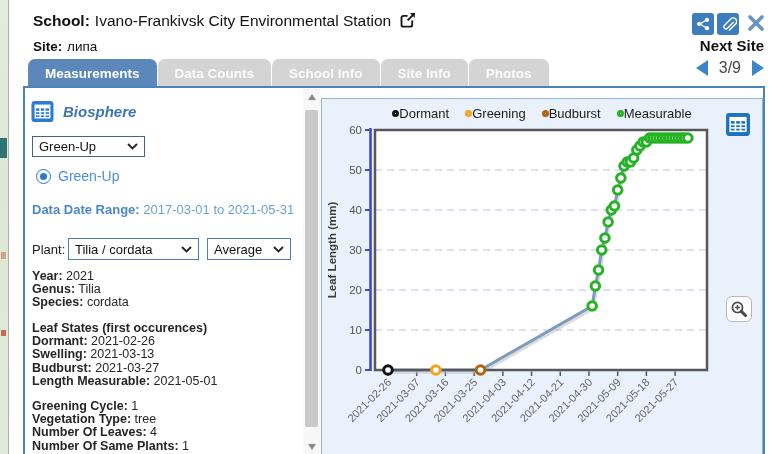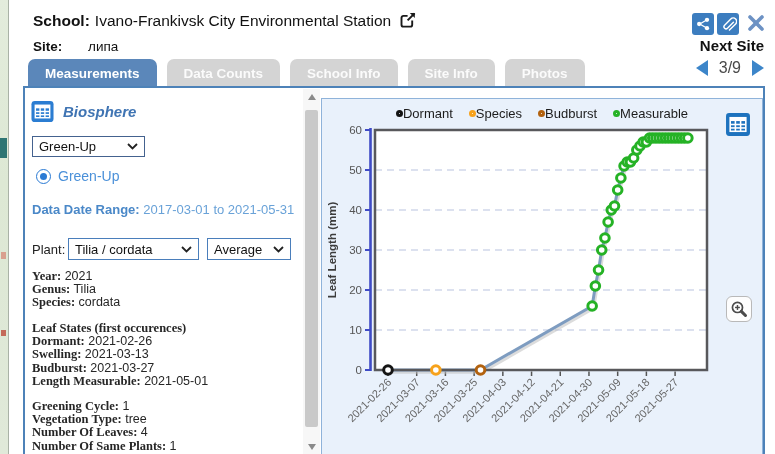--- a/index.html
+++ b/index.html
@@ -16,37 +16,37 @@
   .bg-sliver .frag3 { position:absolute; left:1px; top:330px; width:5px; height:6px; background:#c46a5a; }
 
   .modal { position:absolute; left:9px; top:0; width:766px; height:356px; background:#fff; }
 
   
   .school-line { position:absolute; left:24px; top:10px; font-size:15.5px; color:#111;
     display:flex; align-items:center; white-space:nowrap; }
   .school-line .lbl { font-weight:bold; margin-right:5px; }
   .school-line .ext-ic { margin-left:8px; position:relative; top:1px; }
   .site-line { position:absolute; left:24px; top:39px; font-size:13.5px; color:#111; }
-  .site-line .lbl { font-weight:bold; margin-right:22px; }
+  .site-line .lbl { font-weight:bold; margin-right:1px; }
 
   .hdr-btn { position:absolute; top:13px; width:22px; height:22px; background:#3c7dbf;
     border-radius:3px; display:flex; align-items:center; justify-content:center; cursor:pointer; }
   .hdr-btn.share { left:683px; }
   .hdr-btn.link  { left:708px; }
   .close-btn { position:absolute; left:738px; top:14px; width:18px; height:18px; cursor:pointer; }
   .next-site { position:absolute; right:11px; top:37px; font-size:15px; font-weight:bold; color:#111; }
 
   .pager { position:absolute; right:11px; top:59px; display:flex; align-items:center; gap:11px; }
   .tri { width:0; height:0; cursor:pointer; }
   .tri.left  { border-top:8px solid transparent; border-bottom:8px solid transparent; border-right:12px solid #3c85c9; }
   .tri.right { border-top:8px solid transparent; border-bottom:8px solid transparent; border-left:12px solid #3c85c9; }
   .pager .txt { font-size:16px; color:#4a4a4a; }
 
   
-  .tabs { position:absolute; left:19px; top:59px; display:flex; gap:10px; }
+  .tabs { position:absolute; left:19px; top:59px; display:flex; gap:1px; }
   .tab { height:28px; padding:0 17px; display:flex; align-items:center; font-size:13.5px;
     font-weight:bold; color:#fbfbfb; background:#d4d4d4; border-radius:7px 7px 0 0; cursor:pointer; }
   .tab.active { background:#5b87ba; color:#fff; }
 
   
   .content-box { position:absolute; left:14px; top:86px; width:742px; height:372px;
     border:2px solid #4d82b8; background:#fff; }
 
   
   .bio-icon { position:absolute; left:6px; top:12px; width:23px; height:23px; }
@@ -62,21 +62,21 @@
   .radio { width:15px; height:15px; border:1.5px solid #2a7ad4; border-radius:50%;
     display:flex; align-items:center; justify-content:center; cursor:pointer; background:#fff; }
   .radio .dot { width:7px; height:7px; border-radius:50%; background:#2a7ad4; }
   .radio-label { font-size:14px; color:#4a90d9; }
   .date-range { position:absolute; left:7px; top:114px; font-size:13px; }
   .date-range .lbl { font-weight:bold; color:#4a88c8; }
   .date-range .val { color:#69a2d8; }
   .plant-label { position:absolute; left:7px; top:154px; font-size:13px; color:#222; }
 
   .info-block { position:absolute; left:7px; font-size:12.5px; color:#262626; line-height:13.2px; white-space:nowrap; }
-  .info-block b { font-weight:bold;font-family:Liberation Serif, serif; }
+  .info-block b { font-weight:bold; }
   .ib1 { top:182px; } .ib2 { top:234px; } .ib3 { top:312px; }
 
   
   .scrollbar { position:absolute; left:278px; top:1px; width:17px; height:366px; background:#f7f7f7; }
   .sb-arrow { position:absolute; left:0; width:17px; height:15px; display:flex; align-items:center;
     justify-content:center; cursor:pointer; }
   .sb-arrow.up { top:0; } .sb-arrow.down { bottom:1px; }
   .sb-tri-up { width:0;height:0;border-left:4.5px solid transparent;border-right:4.5px solid transparent;border-bottom:6px solid #8a8a8a; }
   .sb-tri-down { width:0;height:0;border-left:4.5px solid transparent;border-right:4.5px solid transparent;border-top:6px solid #8a8a8a; }
   .sb-thumb { position:absolute; left:2px; top:21px; width:13px; height:317px; background:#c9c9c9;
@@ -244,21 +244,21 @@
       </div>
 
       <div class="chart-panel">
         <div class="legend" id="legend">
             <div class="item">
               <span class="ring" style="border-color: rgb(20, 20, 20);"></span>
               <span class="lab">Dormant</span>
             </div>
             <div class="item">
               <span class="ring" style="border-color: rgb(247, 162, 27);"></span>
-              <span class="lab">Species</span>
+              <span class="lab">Greening</span>
             </div>
             <div class="item">
               <span class="ring" style="border-color: rgb(178, 98, 15);"></span>
               <span class="lab">Budburst</span>
             </div>
             <div class="item">
               <span class="ring" style="border-color: rgb(37, 178, 37);"></span>
               <span class="lab">Measurable</span>
             </div>
           </div>

